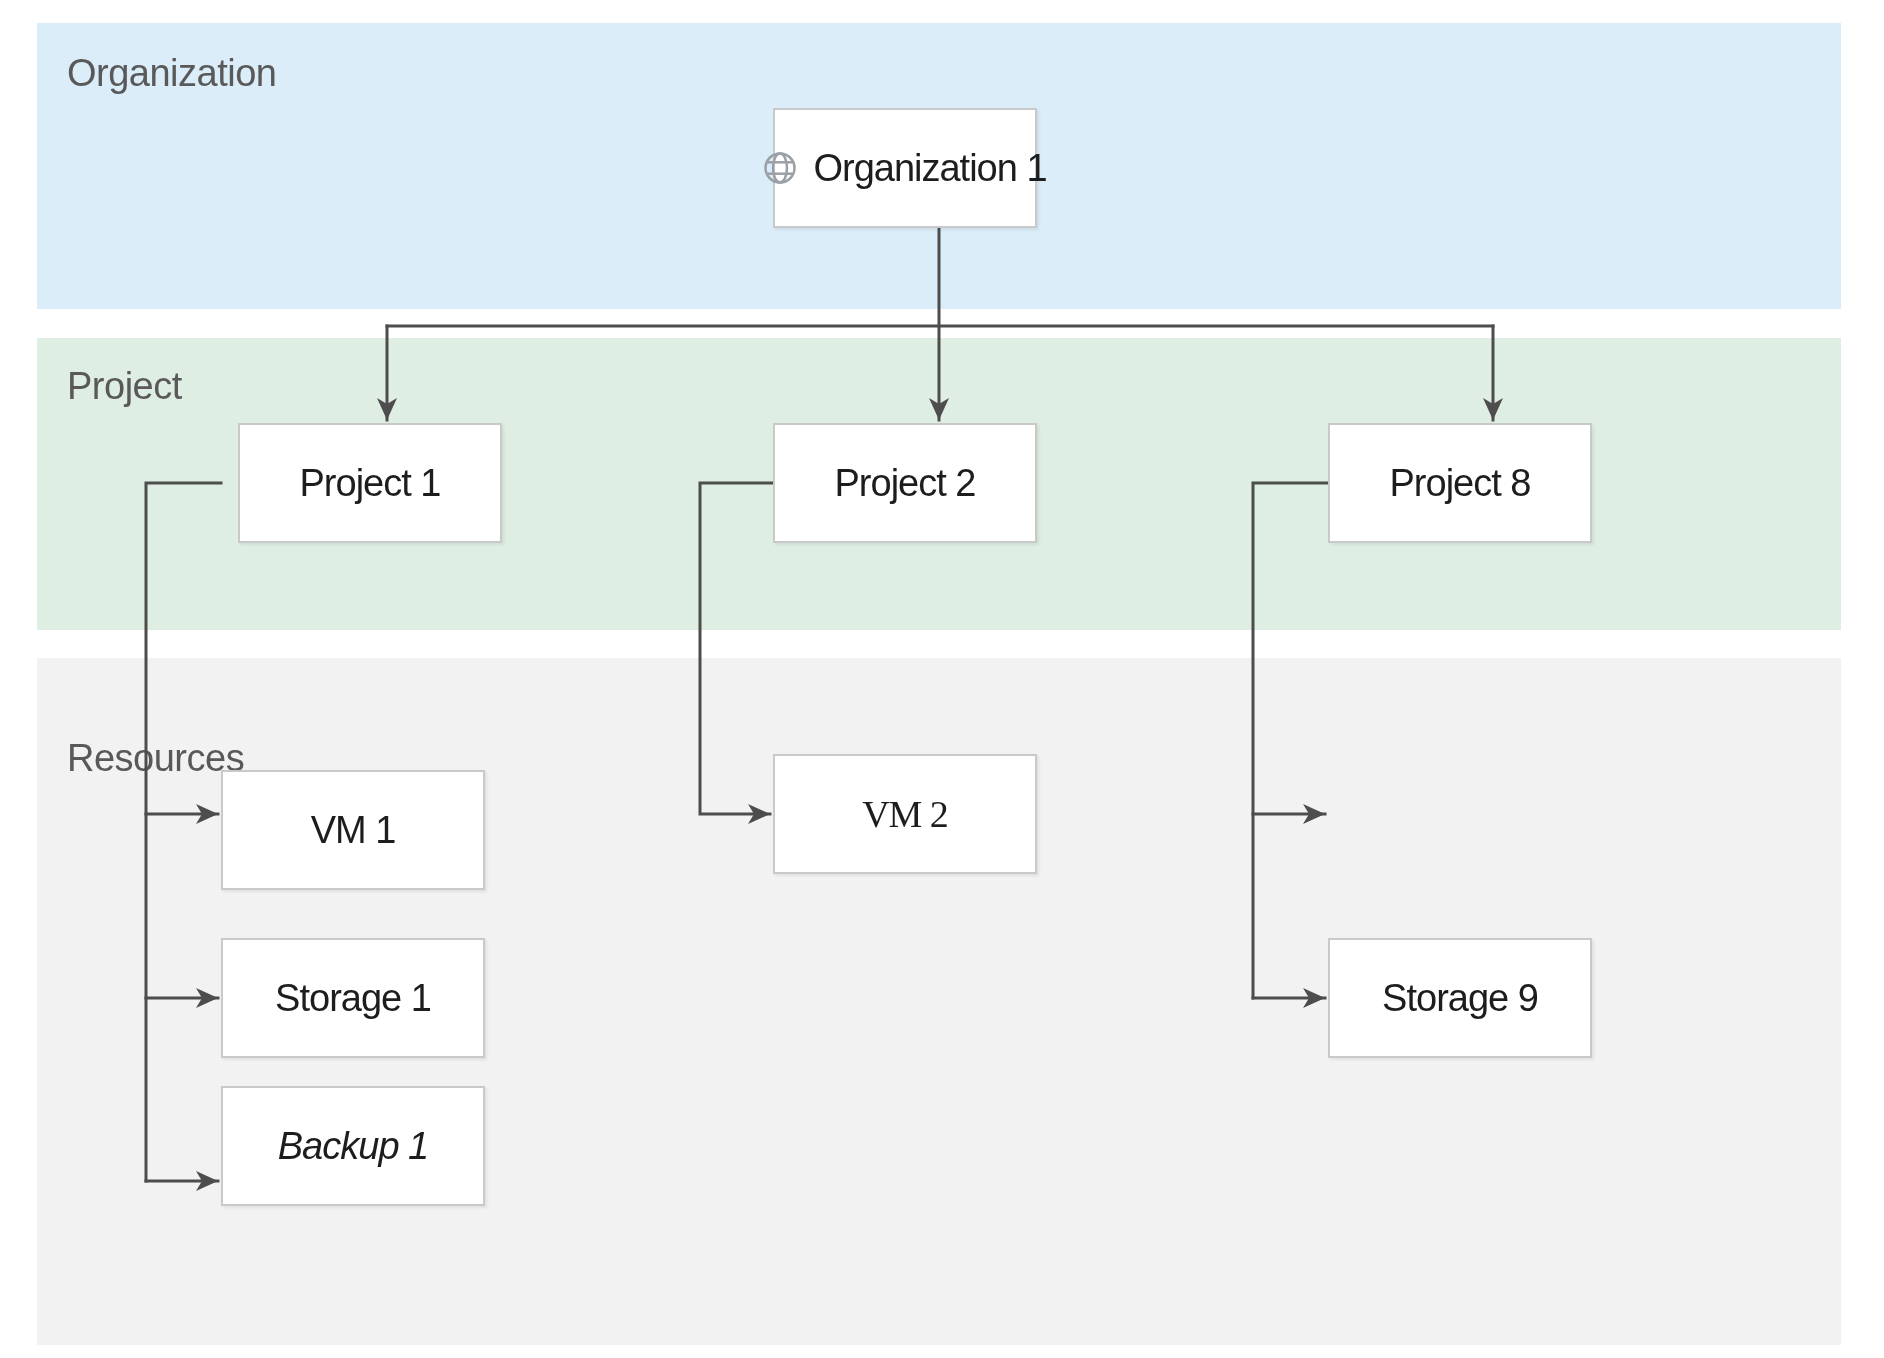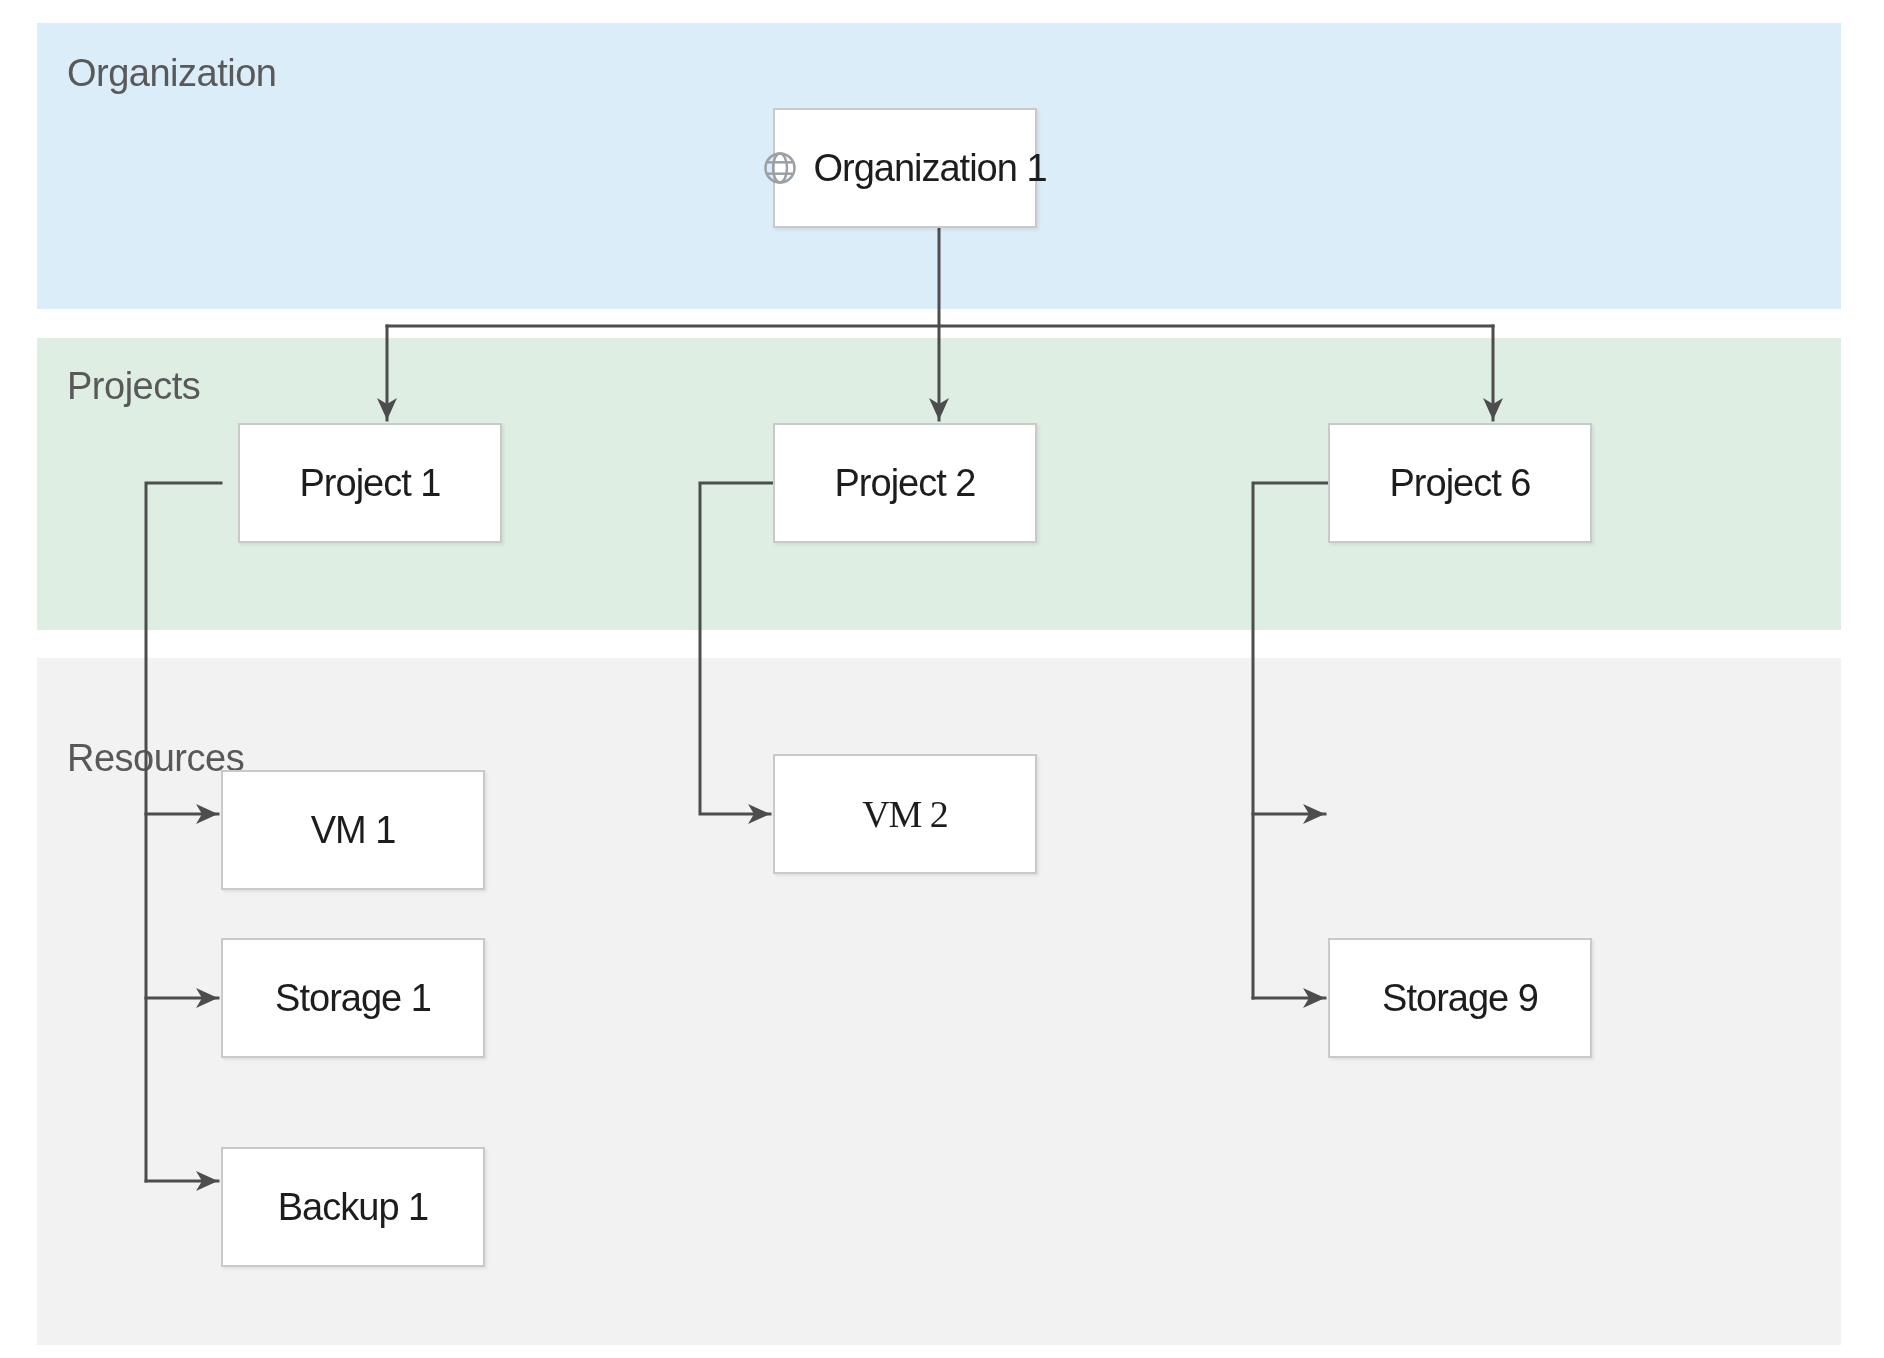--- a/index.html
+++ b/index.html
@@ -57,36 +57,36 @@
   .globe { display: inline-flex; width: 34px; height: 34px; }
   .globe svg { stroke: var(--globe_icon, #9aa0a6); stroke-width: 2.5; fill: none; }
 
   
   .n-org1     { left: 773px;  top: 108px; }
   .n-project1 { left: 238px;  top: 423px; }
   .n-project2 { left: 773px;  top: 423px; }
   .n-project3 { left: 1328px; top: 423px; }
   .n-vm1      { left: 221px;  top: 754px; margin-top: 16px; }
   .n-storage1 { left: 221px;  top: 938px; }
-  .n-backup1  { left: 221px;  top: 1147px; }
+  .n-backup1  { left: 221px;  top: 1086px; font-style: italic; }
   .n-vm2      { left: 773px;  top: 754px; font-family: Liberation Serif, serif; }
   .n-vm3      { left: 1328px; top: 754px; }
   .n-storage3 { left: 1328px; top: 938px; }
 </style>
 </head>
 <body>
 
 <div class="canvas">
 
   <div class="band band-organization"></div>
   <div class="band band-projects"></div>
   <div class="band band-resources"></div>
 
   <div class="band-label band-label-organization">Organization</div>
-  <div class="band-label band-label-projects">Projects</div>
+  <div class="band-label band-label-projects">Project</div>
   <div class="band-label band-label-resources">Resources</div>
 
   <svg class="edges" viewBox="0 0 1884 1358" xmlns="http://www.w3.org/2000/svg">
     <defs>
       <marker id="arrow" markerUnits="userSpaceOnUse" markerWidth="26" markerHeight="24" refX="24" refY="12" orient="auto" viewBox="0 0 26 24">
         <path d="M2,2 L24,12 L2,22 L8,12 Z"></path>
       </marker>
     </defs>
     <path class="edge" d="M939,228 L939,420" marker-end="url(#arrow)"></path>
     <path class="edge" d="M387,326 L1493,326"></path>
@@ -117,21 +117,21 @@
     <span>Organization 1</span>
   </div>
 
   <div class="node n-project1">
     <span>Project 1</span>
   </div>
   <div class="node n-project2">
     <span>Project 2</span>
   </div>
   <div class="node n-project3">
-    <span>Project 6</span>
+    <span>Project 8</span>
   </div>
 
   <div class="node n-vm1">
     <span>VM 1</span>
   </div>
   <div class="node n-storage1">
     <span>Storage 1</span>
   </div>
   <div class="node n-backup1">
     <span>Backup 1</span>

